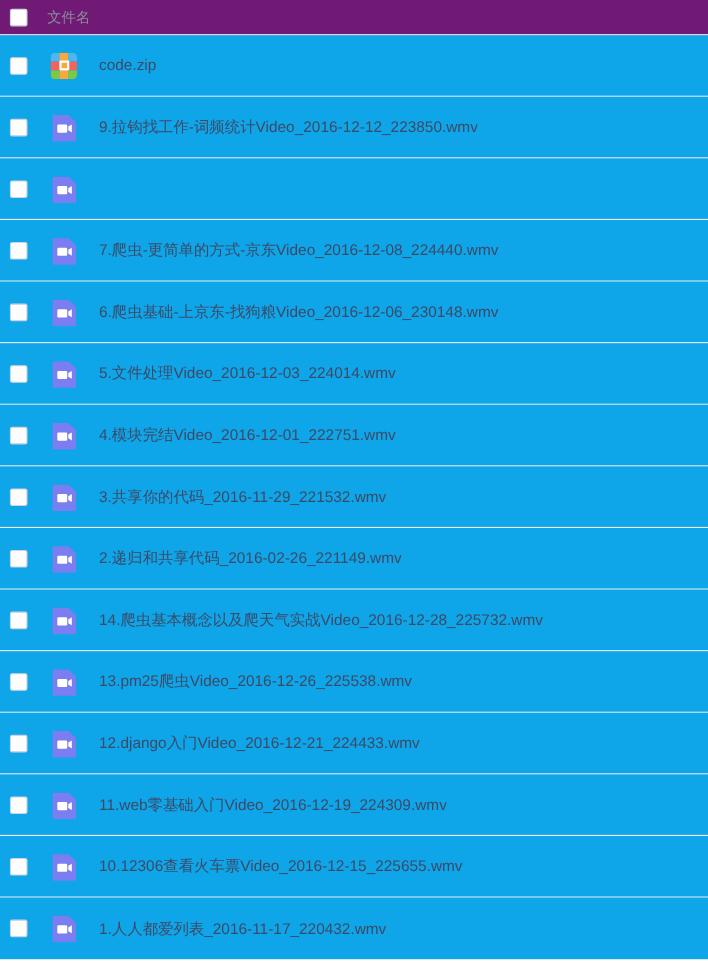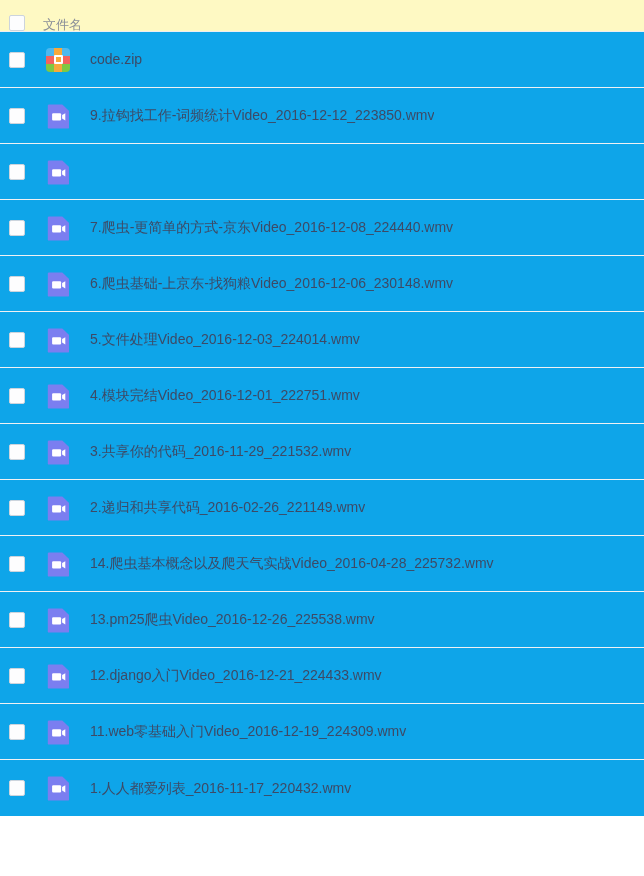--- a/index.html
+++ b/index.html
@@ -16,25 +16,25 @@
   }
 
   .file-table {
     width: 644px;
     background: #fff;
   }
 
   
   .table-header {
     display: flex;
-    align-items: flex-end;
+    align-items: center;
     height: 32px;
     padding-left: 9px;
     border-bottom: 1px solid #eceef1;
-    background: #fef9c3;
+    background: #701a75;
   }
   .header-title {
     font-size: 13px;
     color: #8a8f99;
     margin-left: 18px;
     line-height: 1;
     white-space: nowrap;
   }
 
   
@@ -235,21 +235,21 @@
       <div class="row">
         <span class="cbx"></span>
         <span class="icon-wrap">
           <svg class="video-icon" viewBox="0 0 26 26">
             <path d="M3 1.6h13.2L23 8.1v16.3a1.2 1.2 0 0 1-1.2 1.2H3A1.2 1.2 0 0 1 1.8 24.4V2.8A1.2 1.2 0 0 1 3 1.6z" fill="#7b7ef0"></path>
             <path d="M16.2 1.6 23 8.1h-6.8z" fill="#7b7ef0" opacity="0.55"></path>
             <rect x="6.1" y="10.2" width="9" height="7.4" rx="1.1" fill="#ffffff"></rect>
             <path d="M16.1 12.1l3.2-1.9v7.2l-3.2-1.9z" fill="#ffffff"></path>
           </svg>
         </span>
-        <span class="file-name">14.爬虫基本概念以及爬天气实战Video_2016-04-28_225732.wmv</span>
+        <span class="file-name">14.爬虫基本概念以及爬天气实战Video_2016-12-28_225732.wmv</span>
       </div>
       <div class="row">
         <span class="cbx"></span>
         <span class="icon-wrap">
           <svg class="video-icon" viewBox="0 0 26 26">
             <path d="M3 1.6h13.2L23 8.1v16.3a1.2 1.2 0 0 1-1.2 1.2H3A1.2 1.2 0 0 1 1.8 24.4V2.8A1.2 1.2 0 0 1 3 1.6z" fill="#7b7ef0"></path>
             <path d="M16.2 1.6 23 8.1h-6.8z" fill="#7b7ef0" opacity="0.55"></path>
             <rect x="6.1" y="10.2" width="9" height="7.4" rx="1.1" fill="#ffffff"></rect>
             <path d="M16.1 12.1l3.2-1.9v7.2l-3.2-1.9z" fill="#ffffff"></path>
           </svg>
@@ -283,17 +283,29 @@
       <div class="row">
         <span class="cbx"></span>
         <span class="icon-wrap">
           <svg class="video-icon" viewBox="0 0 26 26">
             <path d="M3 1.6h13.2L23 8.1v16.3a1.2 1.2 0 0 1-1.2 1.2H3A1.2 1.2 0 0 1 1.8 24.4V2.8A1.2 1.2 0 0 1 3 1.6z" fill="#7b7ef0"></path>
             <path d="M16.2 1.6 23 8.1h-6.8z" fill="#7b7ef0" opacity="0.55"></path>
             <rect x="6.1" y="10.2" width="9" height="7.4" rx="1.1" fill="#ffffff"></rect>
             <path d="M16.1 12.1l3.2-1.9v7.2l-3.2-1.9z" fill="#ffffff"></path>
           </svg>
         </span>
+        <span class="file-name">10.12306查看火车票Video_2016-12-15_225655.wmv</span>
+      </div>
+      <div class="row">
+        <span class="cbx"></span>
+        <span class="icon-wrap">
+          <svg class="video-icon" viewBox="0 0 26 26">
+            <path d="M3 1.6h13.2L23 8.1v16.3a1.2 1.2 0 0 1-1.2 1.2H3A1.2 1.2 0 0 1 1.8 24.4V2.8A1.2 1.2 0 0 1 3 1.6z" fill="#7b7ef0"></path>
+            <path d="M16.2 1.6 23 8.1h-6.8z" fill="#7b7ef0" opacity="0.55"></path>
+            <rect x="6.1" y="10.2" width="9" height="7.4" rx="1.1" fill="#ffffff"></rect>
+            <path d="M16.1 12.1l3.2-1.9v7.2l-3.2-1.9z" fill="#ffffff"></path>
+          </svg>
+        </span>
         <span class="file-name">1.人人都爱列表_2016-11-17_220432.wmv</span>
       </div>
     </div>
 
 </div>
 
 </body></html>

